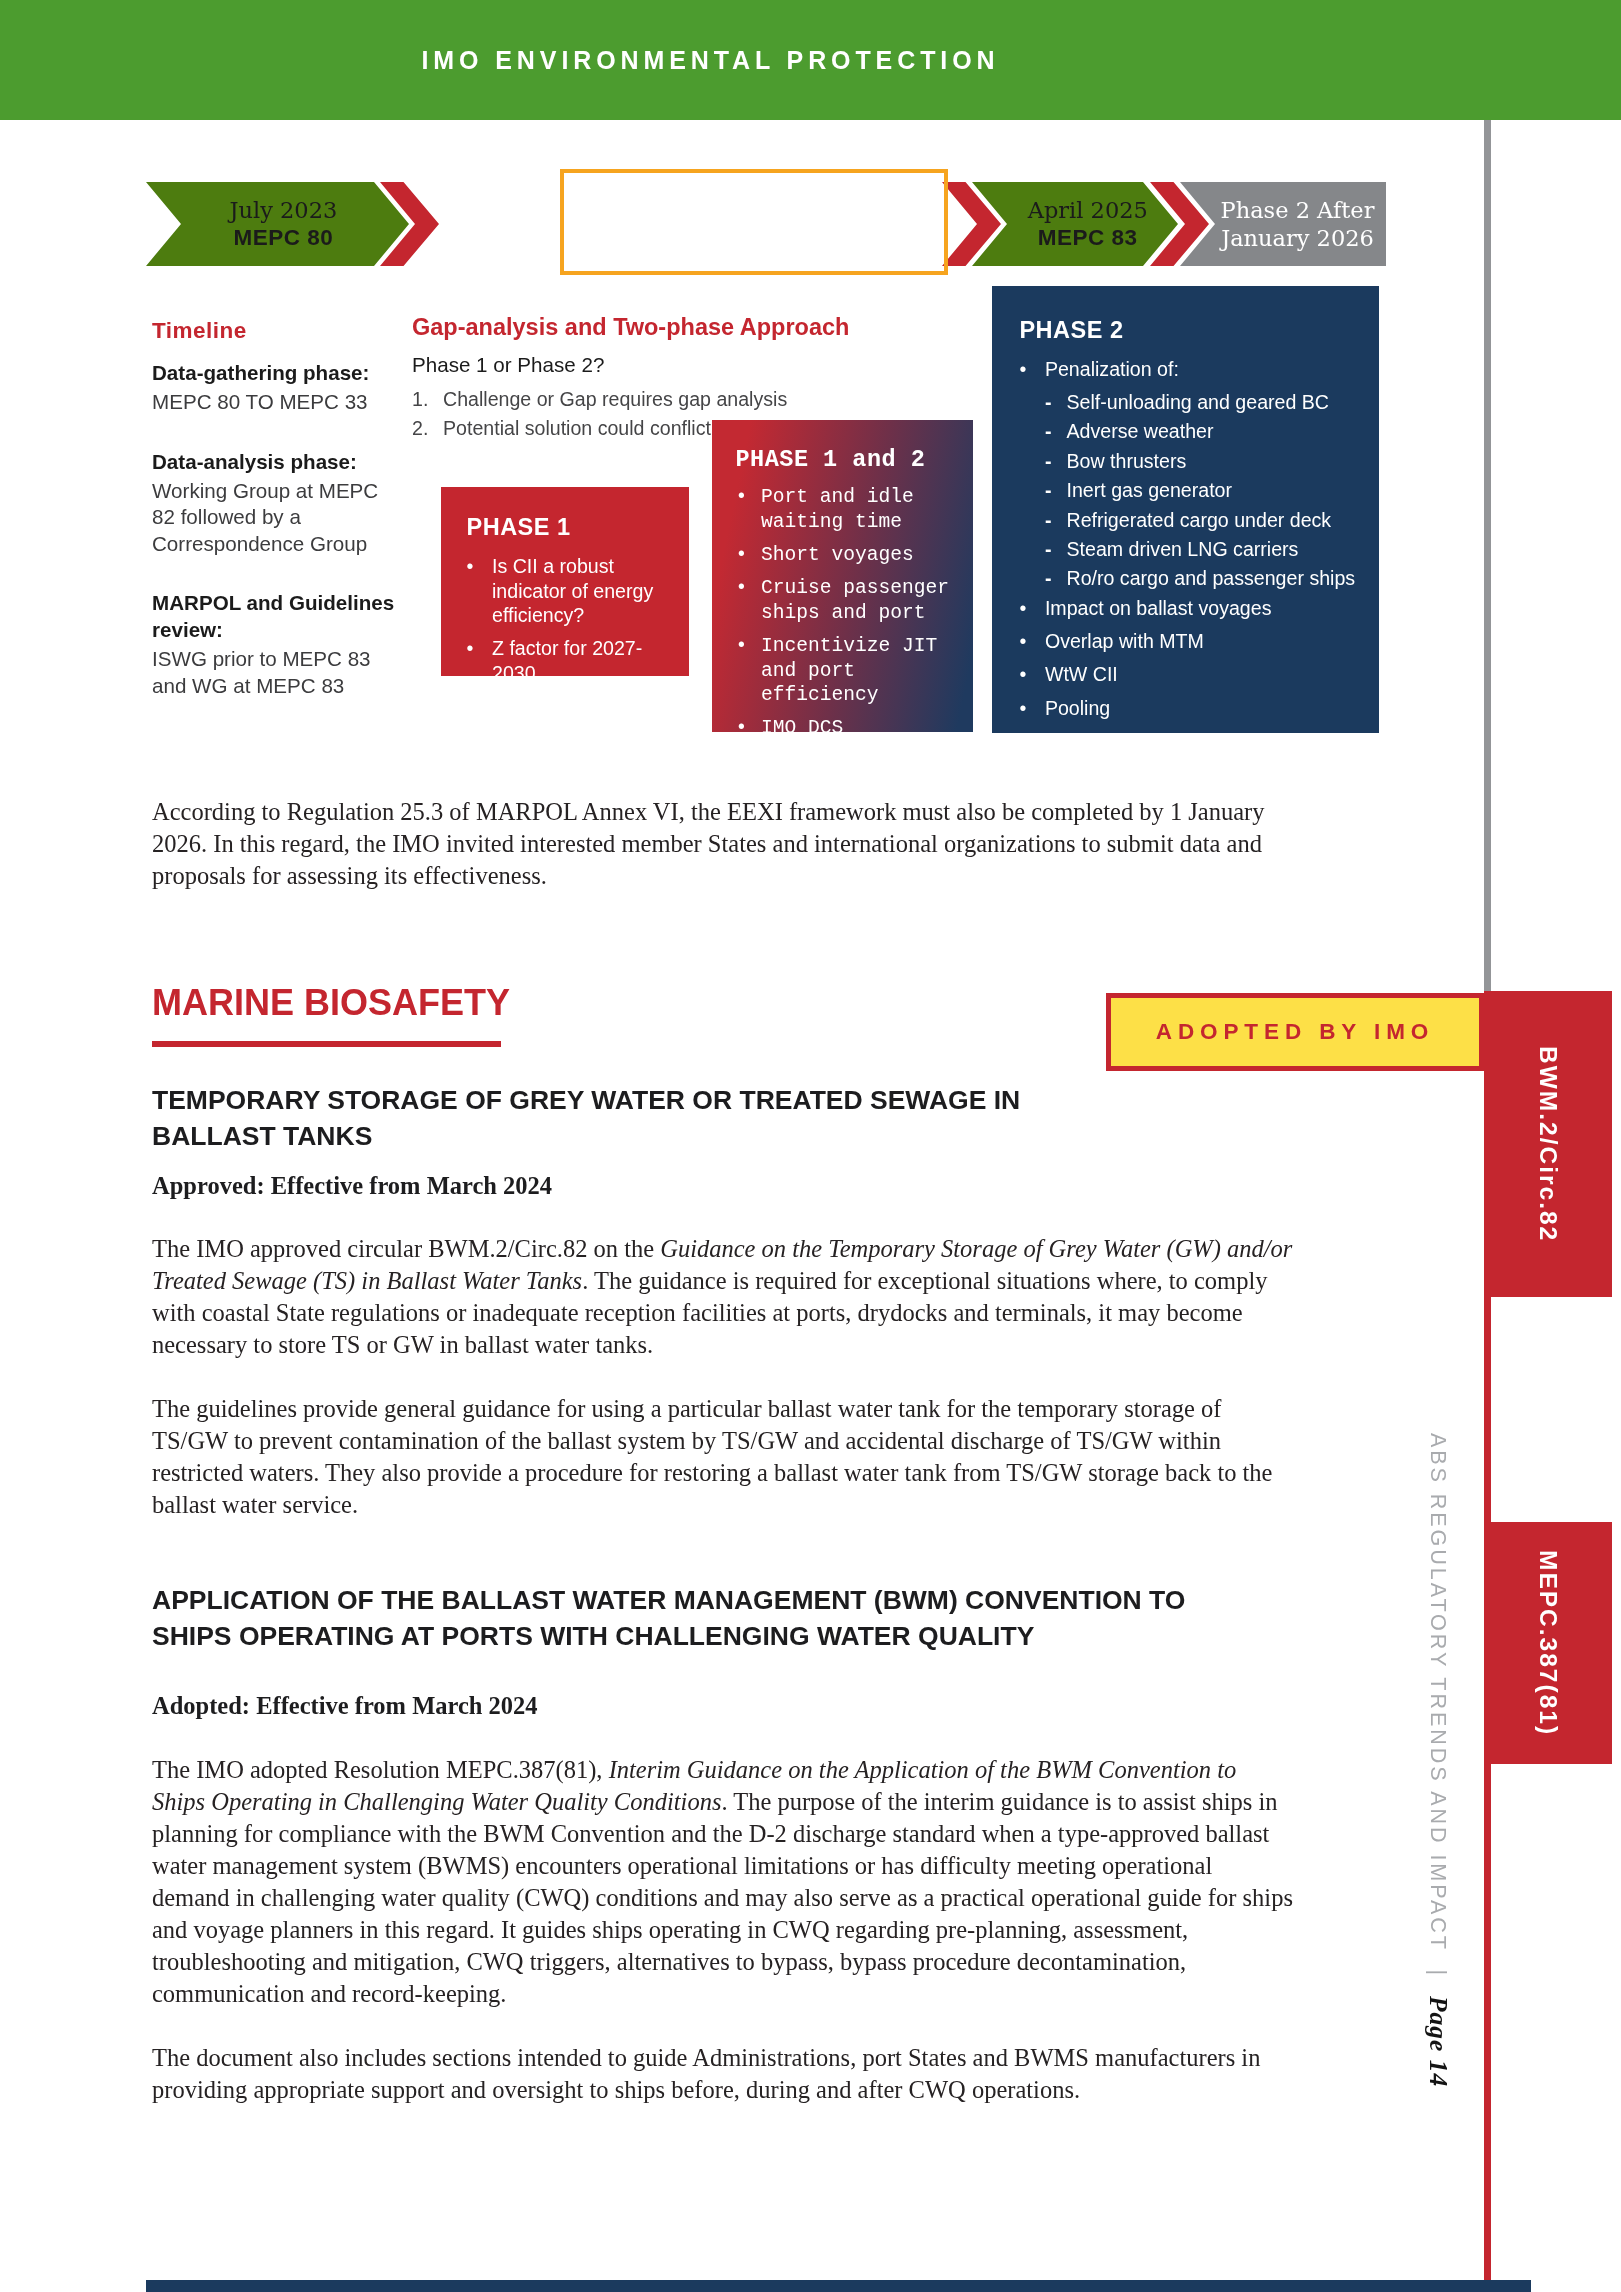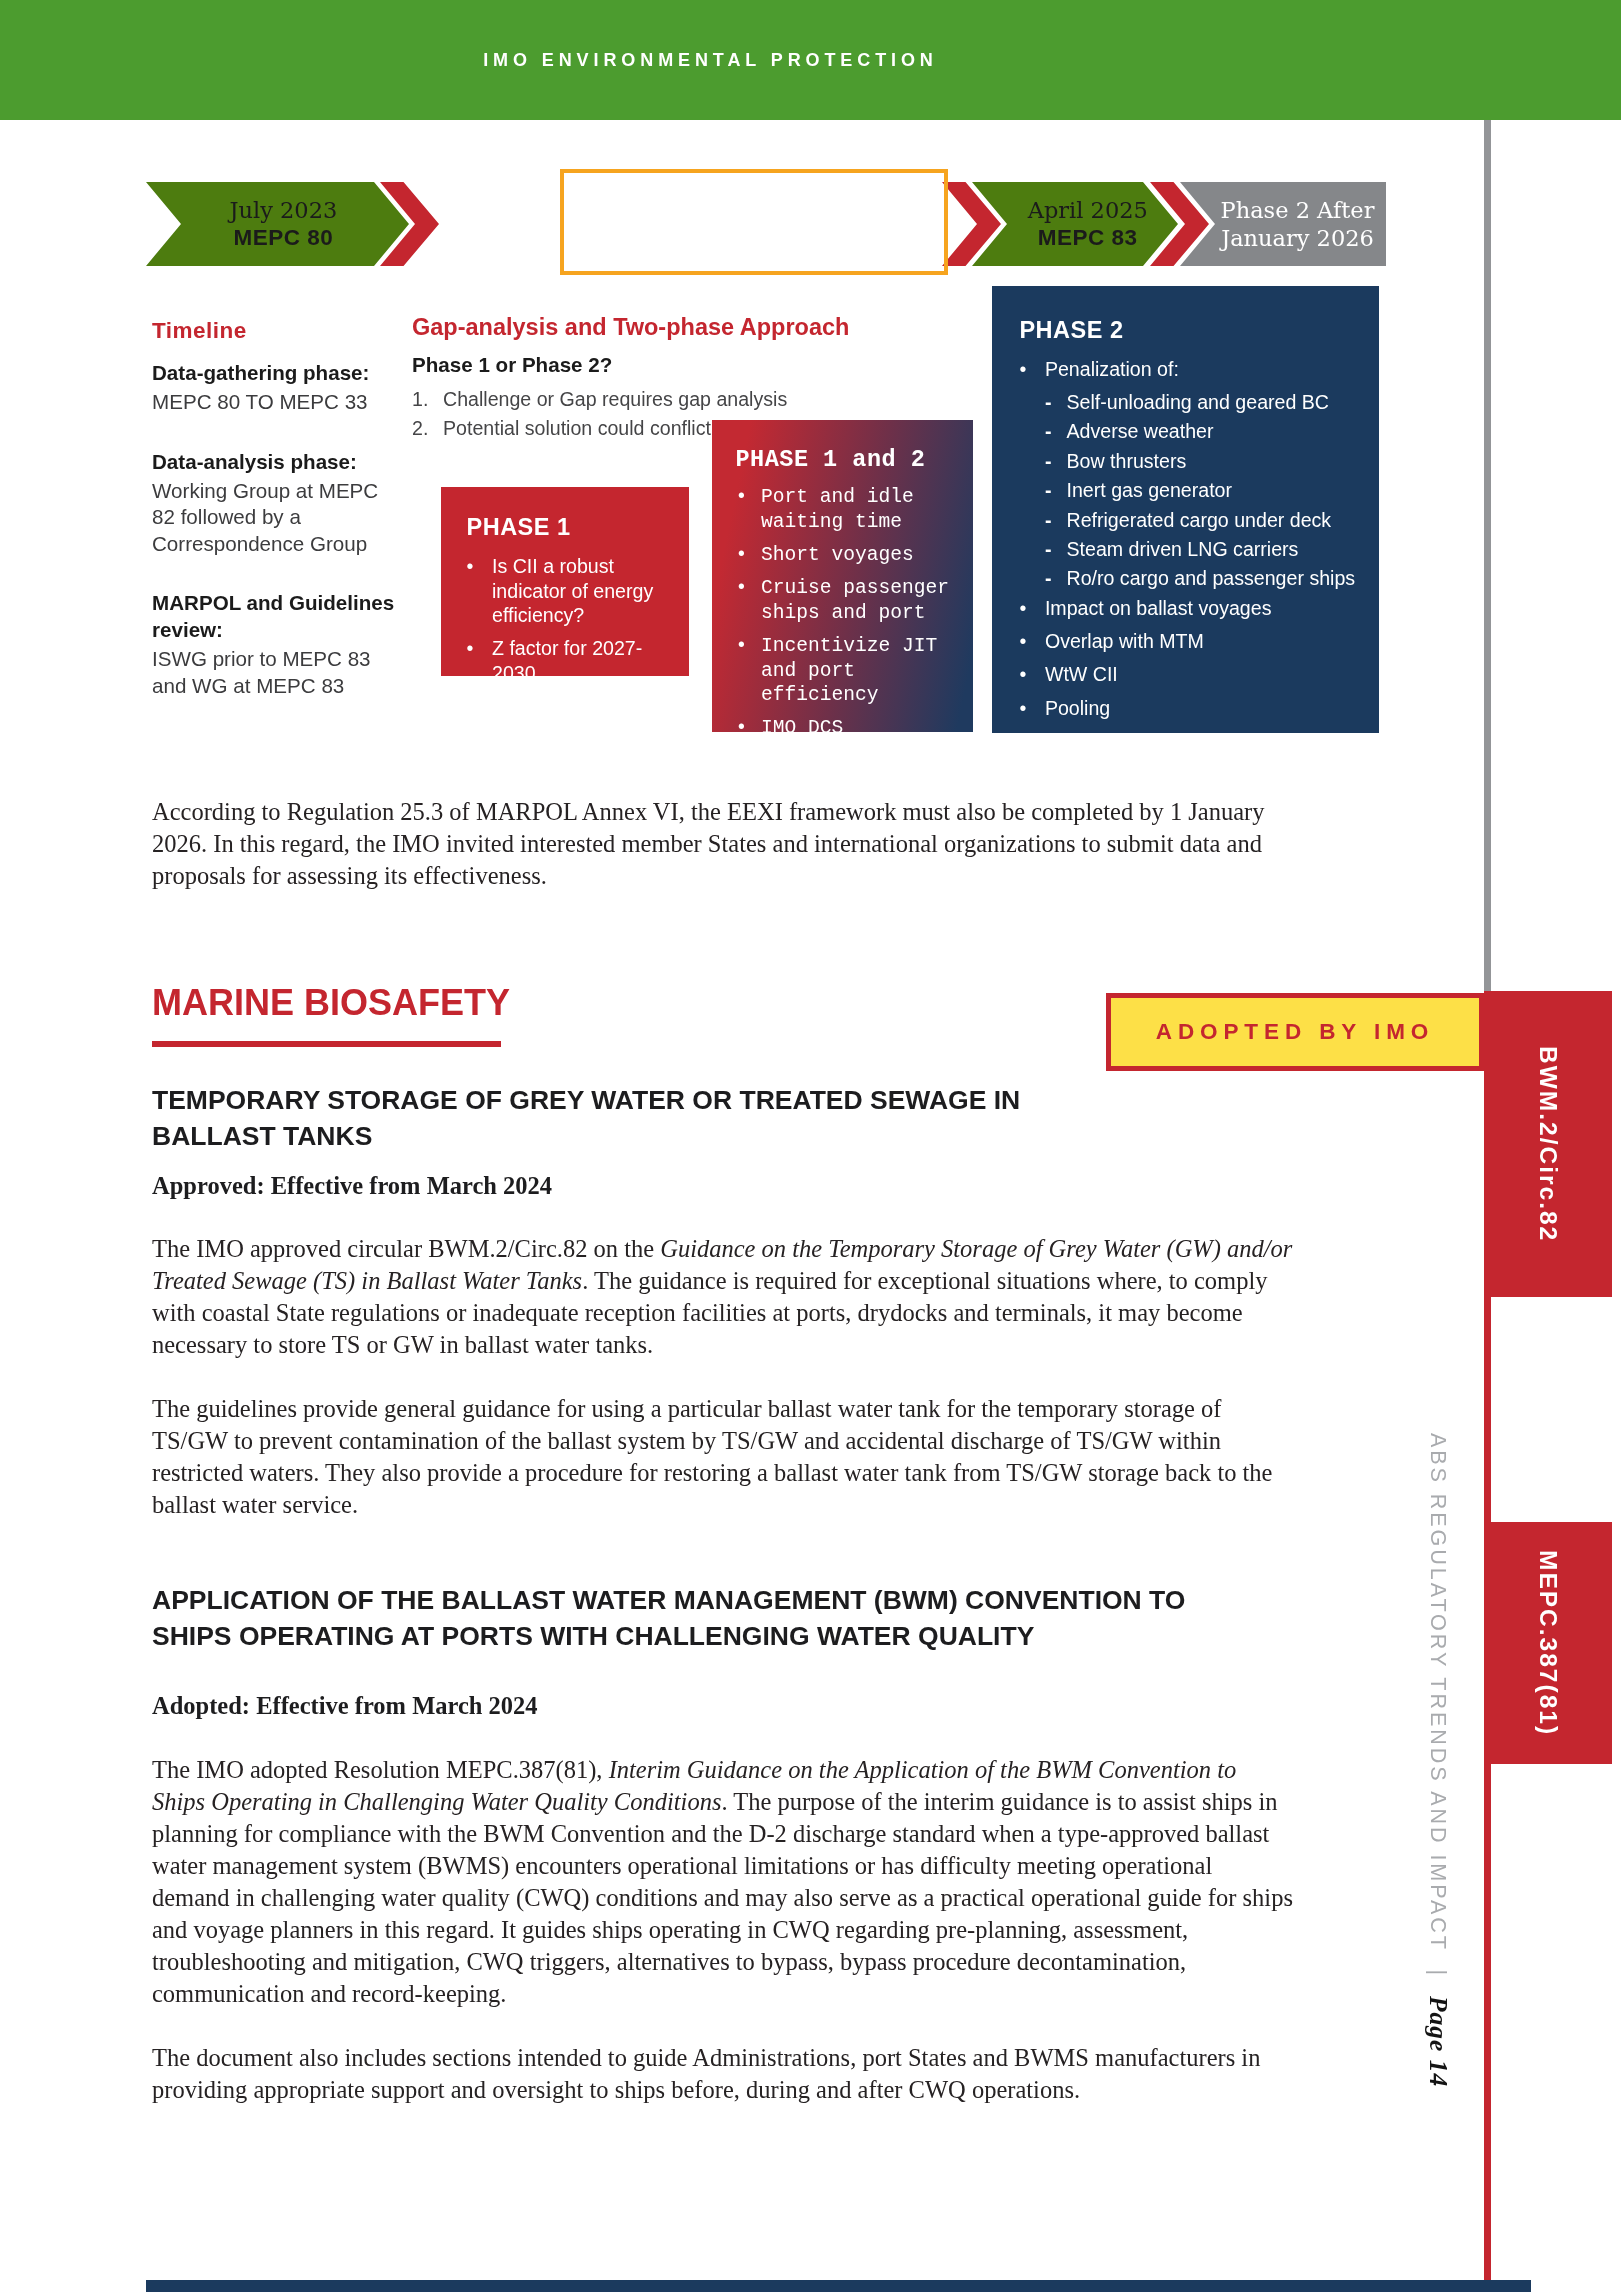--- a/index.html
+++ b/index.html
@@ -2,21 +2,21 @@
 <html><head>
 <meta charset="utf-8">
 <style>
   html,body{margin:0;padding:0;background:#e8e8e8;}
   .page{position:relative;width:1621px;height:2293px;background:#ffffff;overflow:hidden;
         font-family:"Liberation Sans",sans-serif;margin:0 auto;}
 
   
   .greenbar{position:absolute;left:0;top:0;width:1621px;height:120px;background:#4C9C2F;}
   .greenbar-title{position:absolute;left:0;top:0;width:1421px;height:120px;line-height:120px;
-        text-align:center;color:#ffffff;font-weight:bold;font-size:18px;letter-spacing:4.9px;}
+        text-align:center;color:#ffffff;font-weight:bold;font-size:25px;letter-spacing:4.9px;}
 
   
   .chev{position:absolute;top:182px;height:84px;}
   .seg{clip-path:polygon(0 0, calc(100% - 35px) 0, 100% 50%, calc(100% - 35px) 100%, 0 100%, 35px 50%);}
   .seg.flat{clip-path:polygon(0 0, 100% 0, 100% 100%, 0 100%, 35px 50%);}
   .seg.light{background:#4d7c0f;color:#1b1b1b;}
   .seg.dark{background:#85878A;color:#ffffff;}
   .rch{background:#C4262F;clip-path:polygon(0 0, 23.5px 0, 100% 50%, 23.5px 100%, 0 100%, 35px 50%);}
   #seg1{left:146px;width:263px;}
   #rch1{left:380px;width:59px;}
@@ -44,21 +44,21 @@
   
   .tl-panel{position:absolute;left:152px;top:318px;width:247px;}
   .tl-head{color:#C4262F;font-weight:bold;font-size:22.5px;letter-spacing:0.5px;margin-bottom:15.7px;}
   .tl-item{margin-bottom:33px;}
   .tl-label{font-weight:bold;font-size:20.6px;line-height:26.5px;color:#1b1b1b;}
   .tl-text{font-size:20.6px;line-height:26.5px;color:#3c3c3e;margin-top:2.9px;}
 
   
   .gap{position:absolute;left:412px;top:314px;width:627px;}
   .gap-head{color:#C4262F;font-weight:bold;font-size:23.5px;margin-bottom:11.8px;}
-  .gap-q{font-weight:bold;font-size:20.6px;color:#1b1b1b;margin-bottom:7.8px;}
+  .gap-q{font-weight:normal;font-size:20.6px;color:#1b1b1b;margin-bottom:7.8px;}
   .o-row{display:flex;font-size:19.6px;line-height:29px;color:#454547;}
   .o-num{width:31px;flex:none;}
 
   
   .pbox{position:absolute;box-sizing:border-box;color:#ffffff;}
   #p1{left:441px;top:487px;width:248px;height:189px;background:#C4262F;padding:27.4px 11.8px 0 25.5px;}
   #p12{left:712px;top:420px;width:261px;height:312px;padding:25.5px 7.8px 0 23.5px;
        background:linear-gradient(102deg,#C32932 12%,#6E3049 55%,#1F3A5F 95%);font-family:Liberation Mono, monospace;}
   #p2x{left:992px;top:286px;width:387px;height:447px;background:#1B3A5E;padding:31px 11.8px 0 27.4px;}
   .pbox-title{font-weight:bold;font-size:23.5px;margin-bottom:12.7px;letter-spacing:0.5px;}

